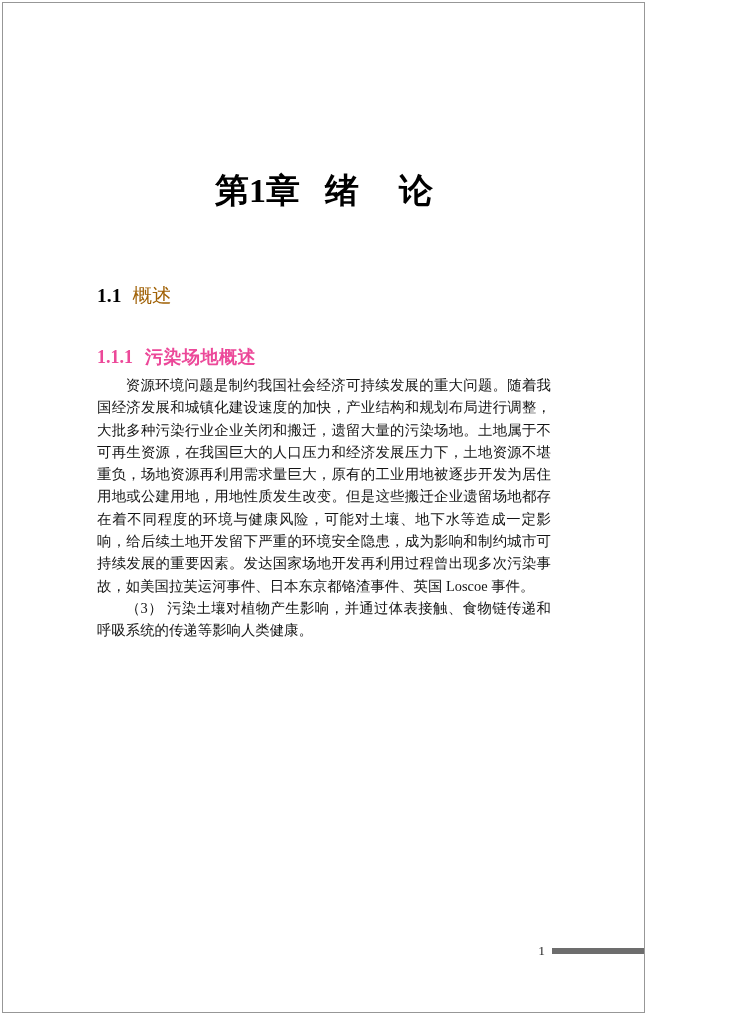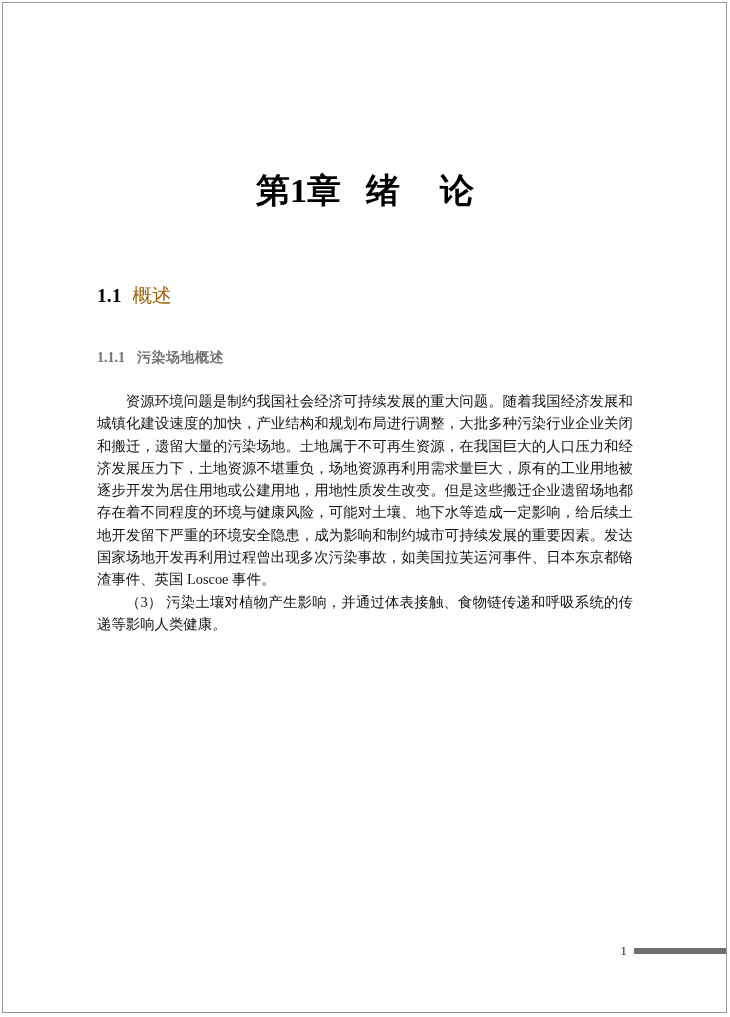--- a/index.html
+++ b/index.html
@@ -5,21 +5,21 @@
   * { box-sizing: border-box; }
   html, body {
     margin: 0; padding: 0;
     width: 730px; height: 1017px;
     background: #ffffff;
     overflow: hidden;
   }
   .page {
     position: absolute;
     left: 2px; top: 2px;
-    width: 725px; height: 1011px;
+    width: 643px; height: 1011px;
     background: #ffffff;
     border: 1px solid #979797;
     padding: 0 93px 0 94px;
     font-family: "Liberation Serif", "DejaVu Serif", serif;
     color: #1a1a1a;
   }
   .chapter-title {
     margin: 169px 0 0 0;
     text-align: center;
     font-size: 34px;
@@ -37,39 +37,39 @@
     font-weight: bold;
     color: #000;
   }
   .section-heading .sec-title {
     font-weight: normal;
     margin-left: 11px;
     color: #a16207;
   }
   .subsection-heading {
     margin: 36px 0 0 0;
-    font-size: 14px;
+    font-size: 18px;
     line-height: 24px;
     font-weight: bold;
-    color: #737373;
+    color: #ec4899;
   }
   .subsection-heading .sub-title {
     font-family: "Liberation Sans", "DejaVu Sans", sans-serif;
     margin-left: 12px;
     letter-spacing: 0.5px;
   }
   .body-para {
     margin: 0;
     font-size: 14.4px;
     line-height: 22.3px;
     text-align: justify;
     text-indent: 2em;
     color: #141414;
   }
-  .body-para.first { margin-top: 20px; font-family: Liberation Serif, serif; }
+  .body-para.first { margin-top: 5px; font-family: Liberation Serif, serif; }
   .footer {
     position: absolute;
     top: 940px; left: 0; right: 0;
     height: 16px;
     display: flex;
     align-items: center;
     justify-content: flex-end;
   }
   .page-num {
     font-size: 13.5px;

